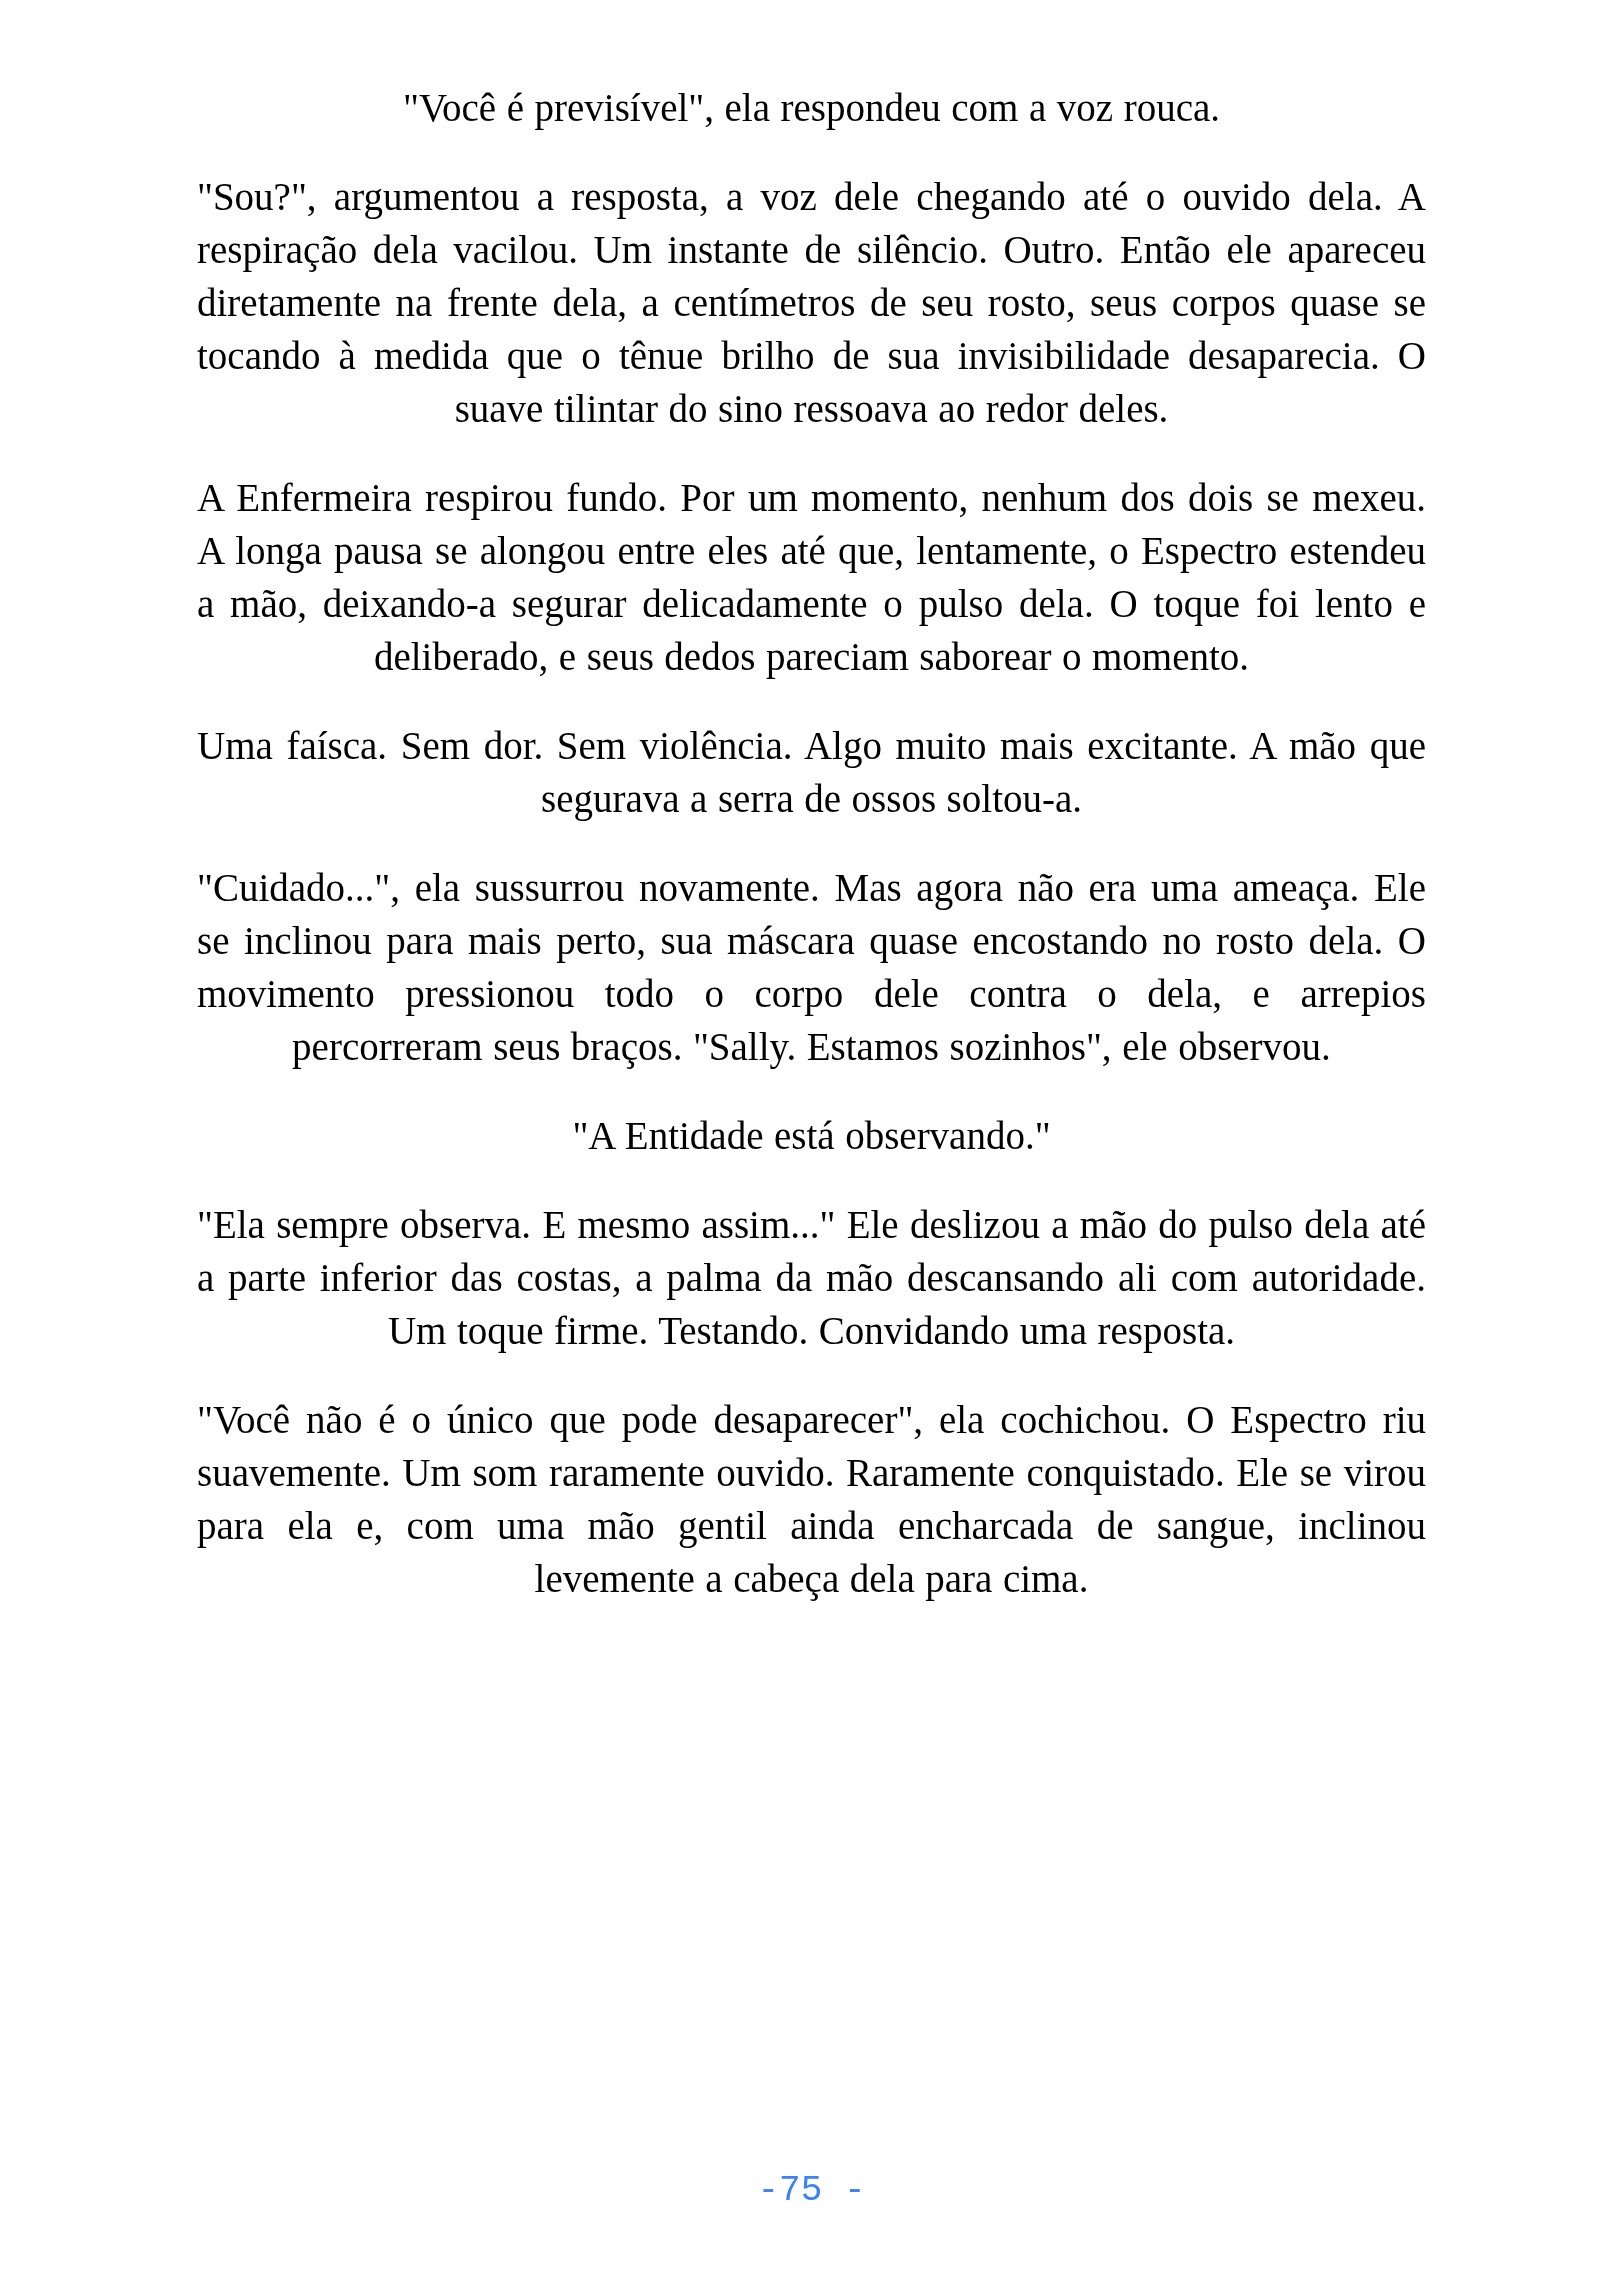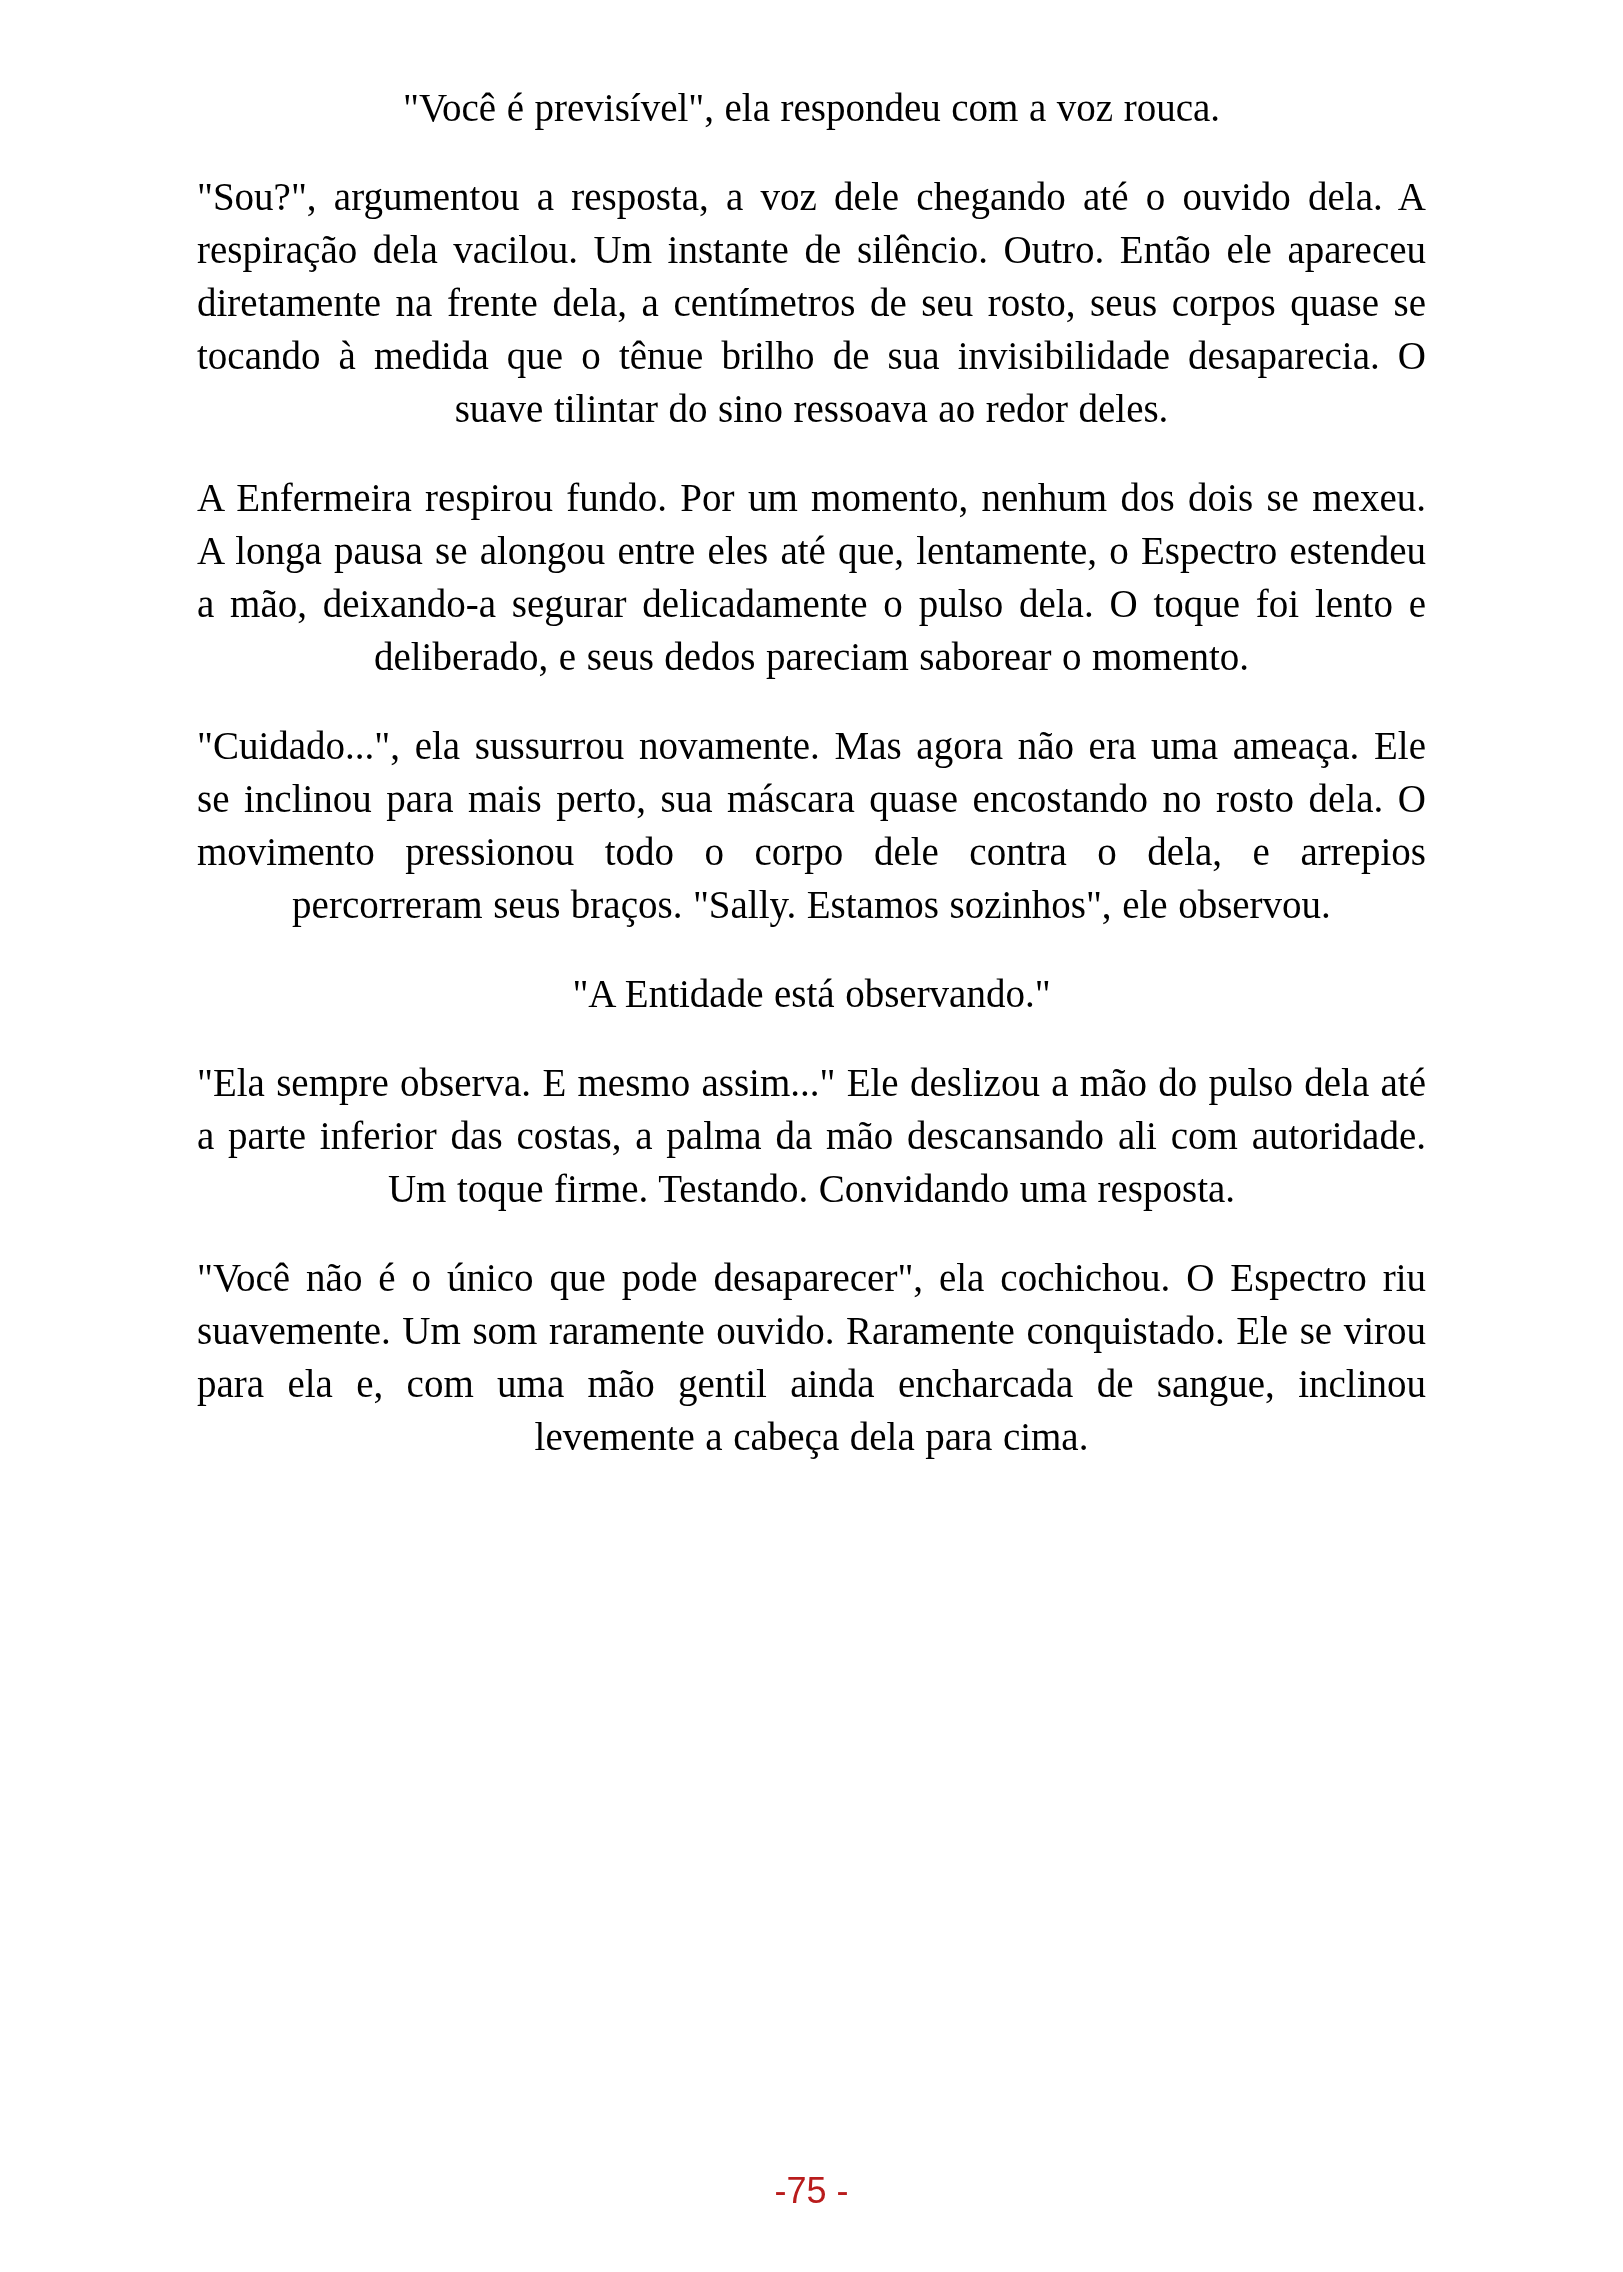--- a/index.html
+++ b/index.html
@@ -41,39 +41,40 @@
   }
   .para:last-child {
     margin-bottom: 0;
   }
   .footer {
     position: absolute;
     left: 0;
     right: 0;
     top: 2169px;
     text-align: center;
-    font-family: Liberation Sans, sans-serif;
+    font-family: Liberation Mono, monospace;
     font-size: 36px;
     line-height: 43px;
-    color: #b91c1c;
+    color: #3b82f6;
   }
 </style>
 </head>
 <body>
 
 <div class="page">
 
   <div class="content">
 
     <p class="para center-only">"Você é previsível", ela respondeu com a voz rouca.</p>
 
     <p class="para">"Sou?", argumentou a resposta, a voz dele chegando até o ouvido dela. A respiração dela vacilou. Um instante de silêncio. Outro. Então ele apareceu diretamente na frente dela, a centímetros de seu rosto, seus corpos quase se tocando à medida que o tênue brilho de sua invisibilidade desaparecia. O suave tilintar do sino ressoava ao redor deles.</p>
 
     <p class="para">A Enfermeira respirou fundo. Por um momento, nenhum dos dois se mexeu. A longa pausa se alongou entre eles até que, lentamente, o Espectro estendeu a mão, deixando-a segurar delicadamente o pulso dela. O toque foi lento e deliberado, e seus dedos pareciam saborear o momento.</p>
 
+    <p class="para">Uma faísca. Sem dor. Sem violência. Algo muito mais excitante. A mão que segurava a serra de ossos soltou-a.</p>
 
     <p class="para">"Cuidado...", ela sussurrou novamente. Mas agora não era uma ameaça. Ele se inclinou para mais perto, sua máscara quase encostando no rosto dela. O movimento pressionou todo o corpo dele contra o dela, e arrepios percorreram seus braços. "Sally. Estamos sozinhos", ele observou.</p>
 
     <p class="para center-only">"A Entidade está observando."</p>
 
     <p class="para">"Ela sempre observa. E mesmo assim..." Ele deslizou a mão do pulso dela até a parte inferior das costas, a palma da mão descansando ali com autoridade. Um toque firme. Testando. Convidando uma resposta.</p>
 
 
     <p class="para">"Você não é o único que pode desaparecer", ela cochichou. O Espectro riu suavemente. Um som raramente ouvido. Raramente conquistado. Ele se virou para ela e, com uma mão gentil ainda encharcada de sangue, inclinou levemente a cabeça dela para cima.</p>
 

